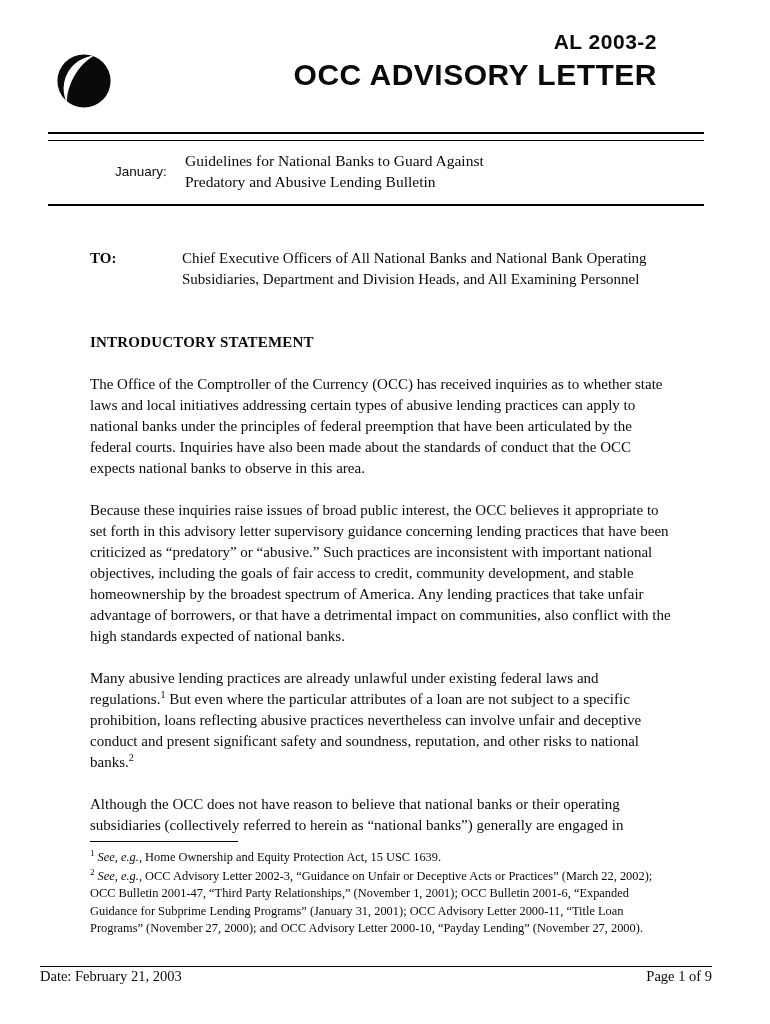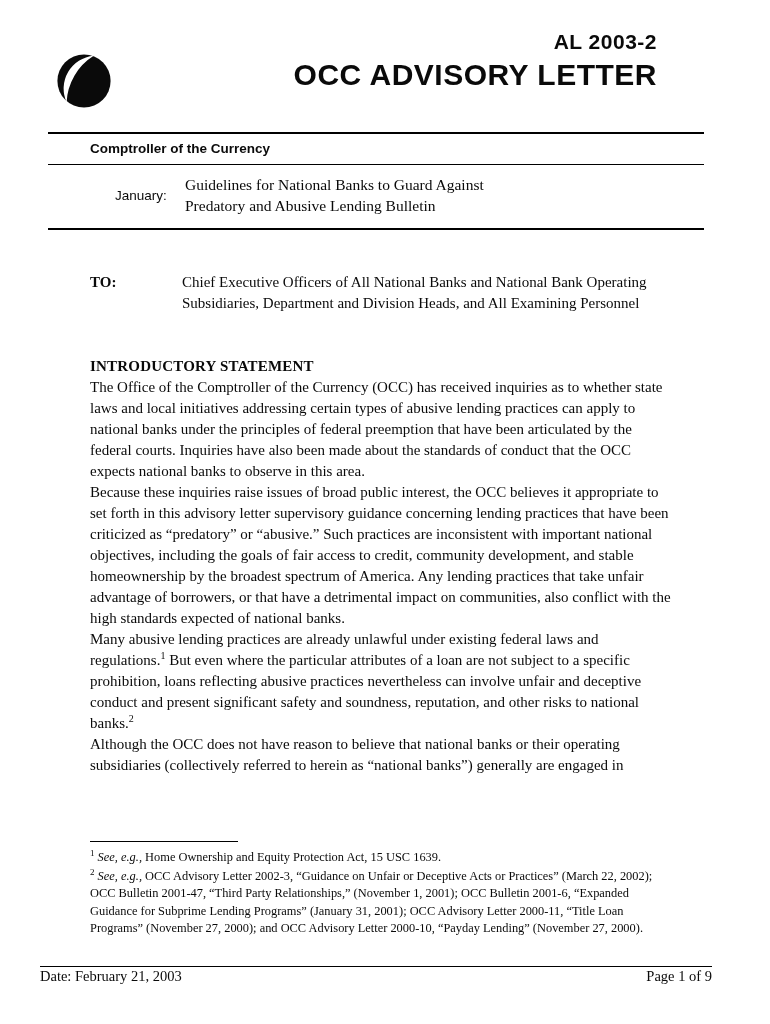--- a/index.html
+++ b/index.html
@@ -95,21 +95,21 @@
     width: 48px;
     flex: none;
   }
   .to-text { max-width: 545px; }
   .section-heading {
     margin-top: 42px;
     font-size: 15px;
     font-weight: 700;
     letter-spacing: 0.2px;
   }
-  .body-area p { }
+  .body-area p { margin-top: 21px; }
   sup.fn-ref {
     font-size: 10px;
     line-height: 0;
     vertical-align: super;
   }
 
   
   .footnotes {
     position: absolute;
     left: 90px;
@@ -159,21 +159,20 @@
     </div>
     <div class="header-text">
       <div class="doc-number">AL 2003-2</div>
       <div class="doc-title">OCC ADVISORY LETTER</div>
     </div>
   </div>
 
   <hr class="rule">
 
   <div class="agency">
-    <div>Comptroller of the Currency</div>
   </div>
 
   <hr class="rule-thin">
 
   <div class="subject-row">
     <span class="subject-label">January:</span>
     <div class="subject-text">
       <div>Guidelines for National Banks to Guard Against</div>
       <div>Predatory and Abusive Lending Bulletin</div>
     </div>

